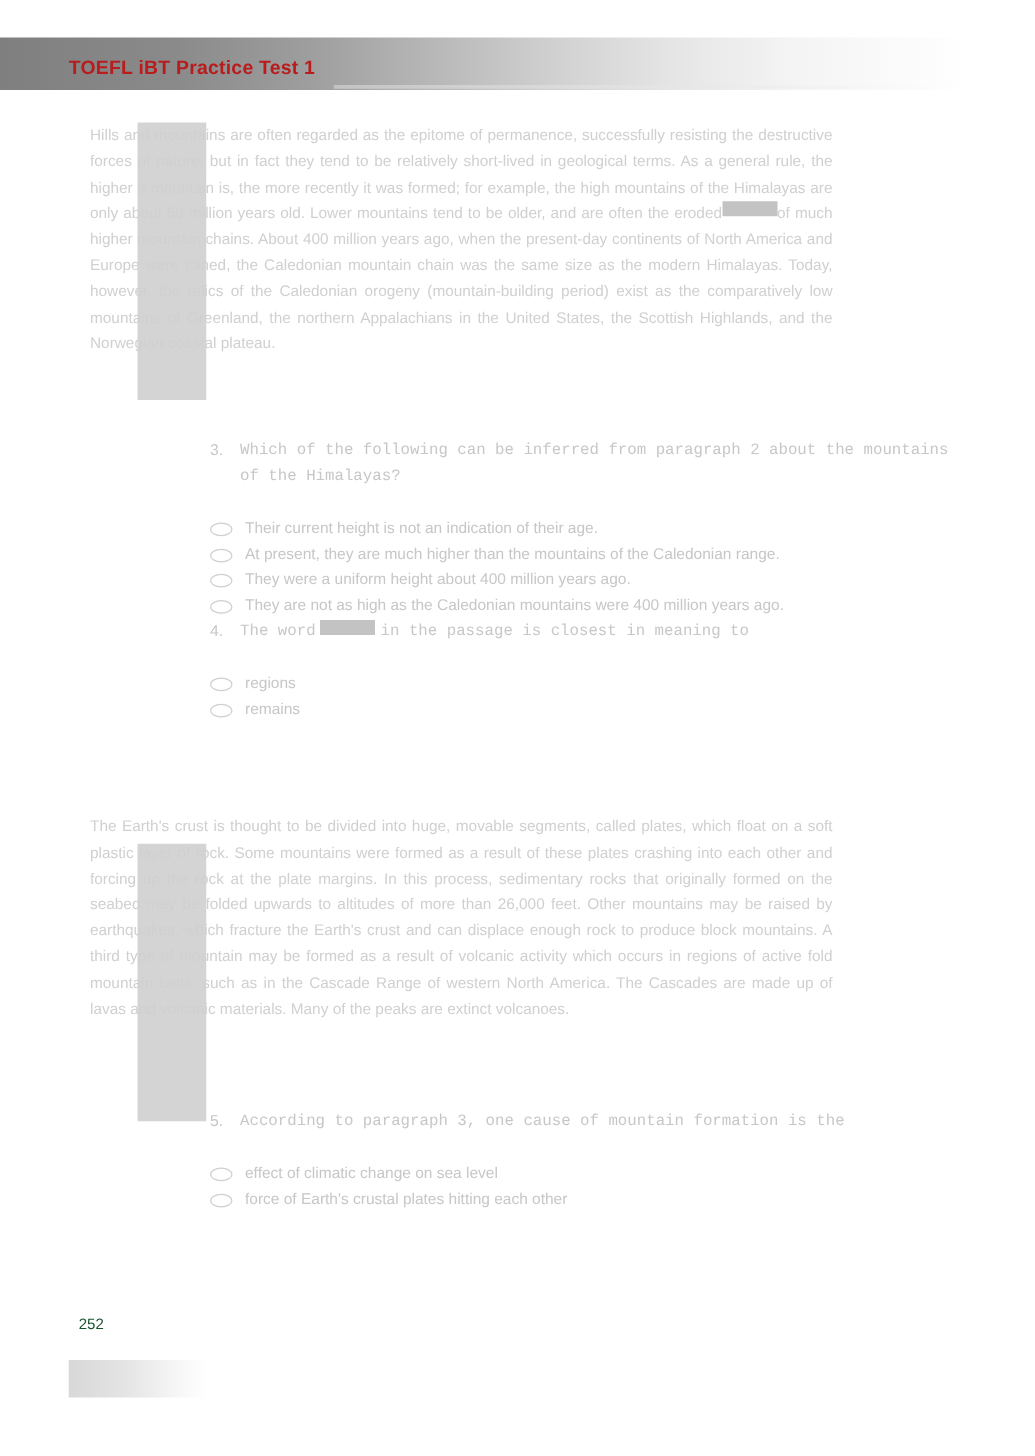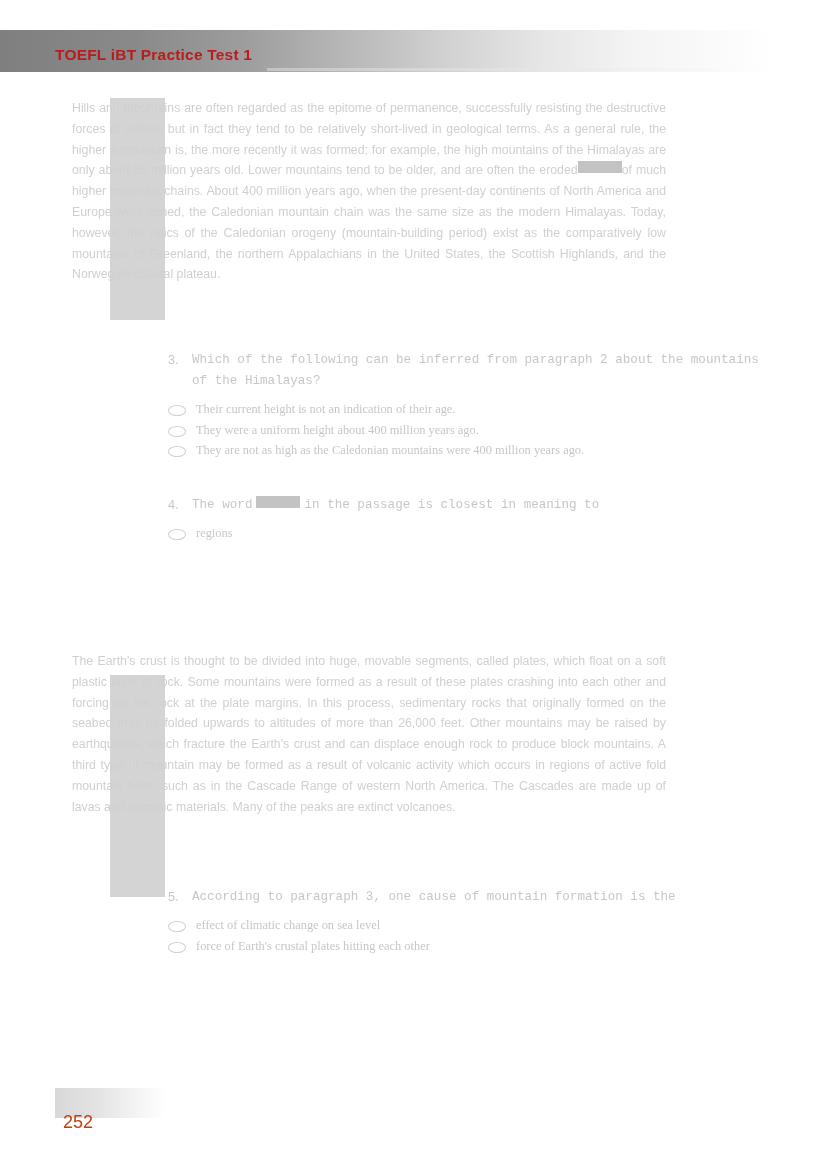--- a/index.html
+++ b/index.html
@@ -87,22 +87,21 @@
   }
   .q-num {
     width: 24px;
     flex: 0 0 24px;
   }
   .q-text {
     flex: 1 1 auto;
     font-family: Liberation Mono, monospace;
   }
   .options {
-    margin-top: 7px;
-    font-family: Liberation Serif, serif;
+    margin-top: 20px;
   }
   .option {
     display: flex;
     align-items: flex-start;
     font-size: 12.4px;
     line-height: 20.6px;
     color: #c7c7c7;
   }
   .radio {
     flex: 0 0 16px;
@@ -123,23 +122,23 @@
     position: absolute;
     left: 55px;
     top: 1088px;
     width: 110px;
     height: 30px;
     background: linear-gradient(to right, #d8d8d8 0%, #e4e4e4 40%, #f2f2f2 70%, #ffffff 100%);
   }
   .page-number {
     position: absolute;
     left: 63px;
-    top: 1112px;
-    font-size: 18px;
-    color: #c2410c;
+    top: 1052px;
+    font-size: 12px;
+    color: #14532d;
   }
 </style>
 </head>
 <body>
 
 <div class="header-band"></div>
 <div class="header-title">TOEFL iBT Practice Test 1</div>
 <div class="header-rule"></div>
 
 <div class="scroll-thumb" style="left:110px; top:98px; height:222px;"></div>
@@ -150,39 +149,47 @@
     <div class="q-num">3.</div>
     <div class="q-text">Which of the following can be inferred from paragraph 2 about the mountains of the Himalayas?</div>
   </div>
   <div class="options">
     <div class="option">
       <span class="radio"></span>
       <span class="opt-label">Their current height is not an indication of their age.</span>
     </div>
     <div class="option">
       <span class="radio"></span>
+      <span class="opt-label">At present, they are much higher than the mountains of the Caledonian range.</span>
+    </div>
+    <div class="option">
+      <span class="radio"></span>
       <span class="opt-label">They were a uniform height about 400 million years ago.</span>
     </div>
     <div class="option">
       <span class="radio"></span>
       <span class="opt-label">They are not as high as the Caledonian mountains were 400 million years ago.</span>
     </div>
   </div>
 </div>
 
 <div class="question" style="top:495px;">
   <div class="q-head">
     <div class="q-num">4.</div>
     <div class="q-text"><span>The word</span><span class="redact" style="width:44px; margin:0 4px;">remnants</span><span>in the passage is closest in meaning to</span></div>
   </div>
   <div class="options">
     <div class="option">
       <span class="radio"></span>
       <span class="opt-label">regions</span>
     </div>
+    <div class="option">
+      <span class="radio"></span>
+      <span class="opt-label">remains</span>
+    </div>
   </div>
 </div>
 
 <div class="scroll-thumb" style="left:110px; top:675px; height:222px;"></div>
 <div class="passage" style="top:651px;"><span>The Earth's crust is thought to be divided into huge, movable segments, called plates, which float on a soft plastic layer of rock. Some mountains were formed as a result of these plates crashing into each other and forcing up the rock at the plate margins. In this process, sedimentary rocks that originally formed on the seabed may be folded upwards to altitudes of more than 26,000 feet. Other mountains may be raised by earthquakes, which fracture the Earth's crust and can displace enough rock to produce block mountains. A third type of mountain may be formed as a result of volcanic activity which occurs in regions of active fold mountain belts, such as in the Cascade Range of western North America. The Cascades are made up of lavas and volcanic materials. Many of the peaks are extinct volcanoes.</span></div>
 
 <div class="question" style="top:887px;">
   <div class="q-head">
     <div class="q-num">5.</div>
     <div class="q-text">According to paragraph 3, one cause of mountain formation is the</div>

